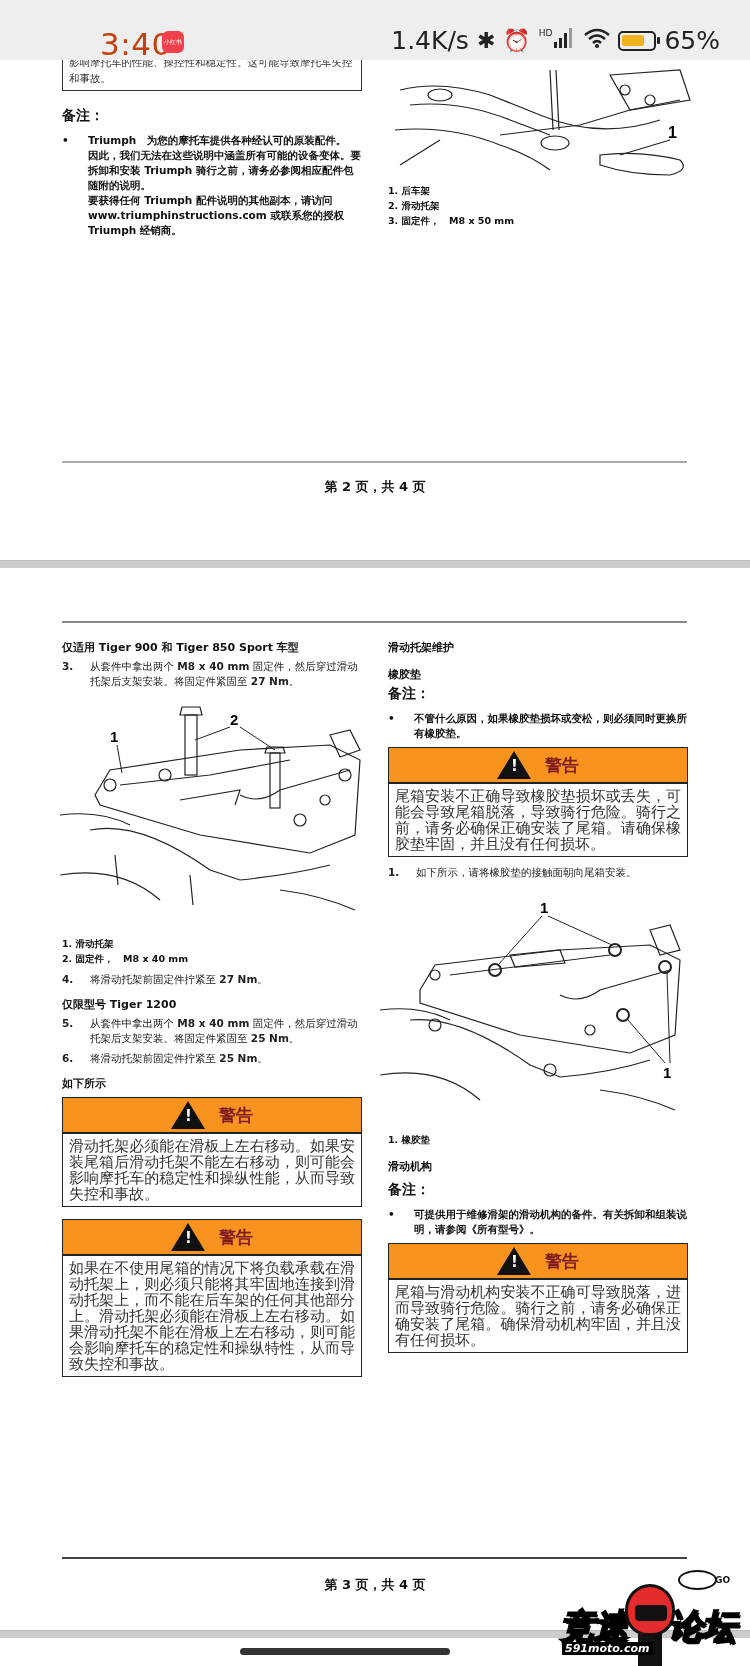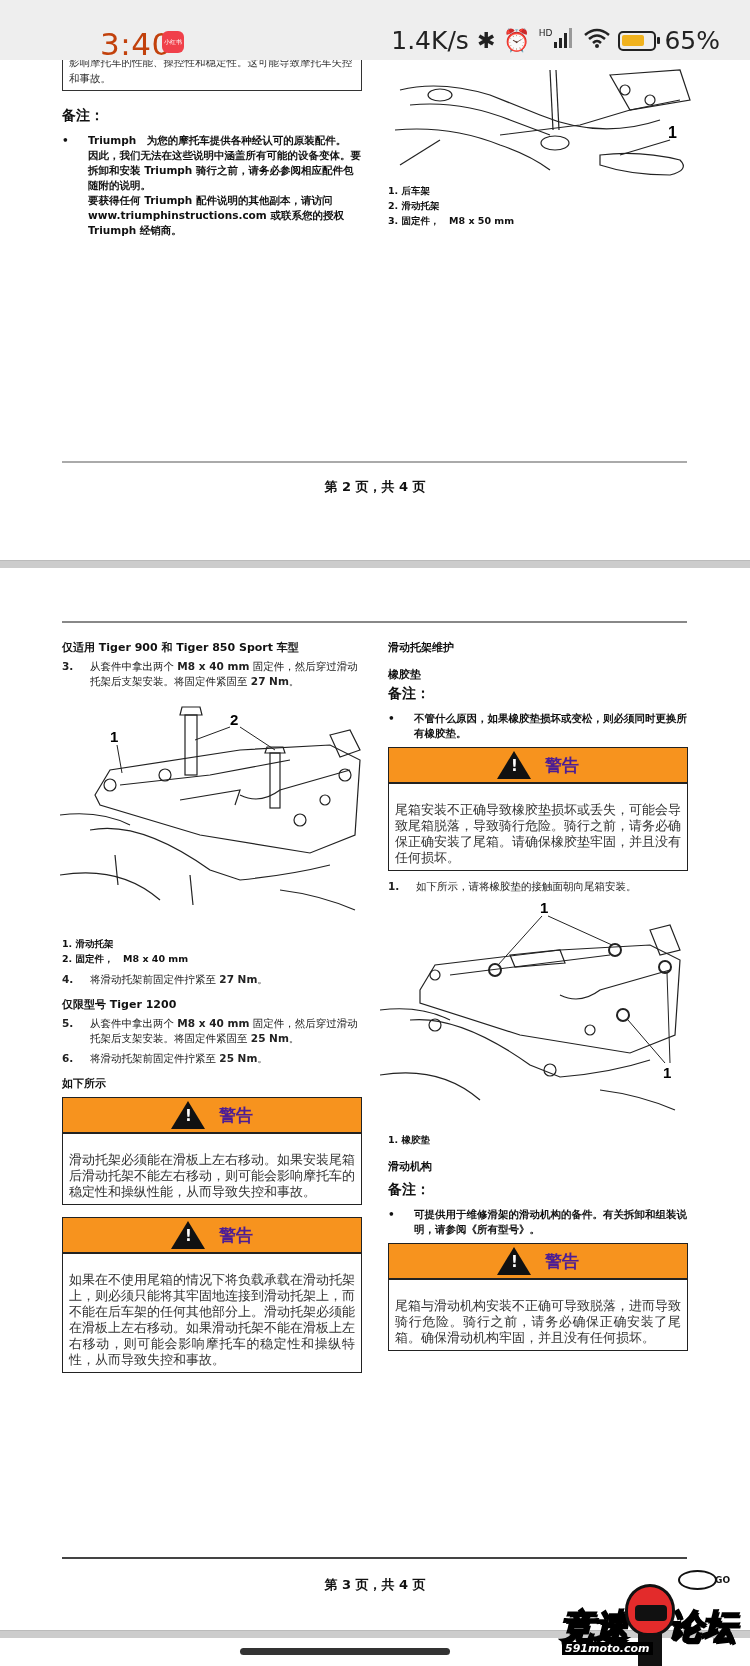--- a/index.html
+++ b/index.html
@@ -26,24 +26,24 @@
   .note-label { font-weight: bold; font-size: 14px; margin: 8px 0 10px 0; }
   .bullet { display: flex; font-weight: bold; font-size: 10.5px; line-height: 15px; }
   .bullet .dot { width: 26px; flex: none; }
   .step { display: flex; font-size: 10.5px; line-height: 15px; margin-bottom: 5px; color: #222; }
   .step .num { width: 28px; flex: none; font-weight: bold; }
   .step b { font-weight: bold; }
   .legend { font-size: 9.5px; line-height: 15px; font-weight: bold; }
 
   .warn-box { border: 1.5px solid #222; margin: 6px 0 8px 0; }
   .warn-head { background: #f7931e; height: 36px; display: flex; align-items: center; justify-content: center; gap: 14px; border-bottom: 2px solid #222; }
-  .warn-title { font-size: 17px; font-weight: bold; color: #4c1d95; }
+  .warn-title { font-size: 17px; font-weight: bold; color: #7f1d1d; }
   .warn-tri { width: 0; height: 0; border-left: 17px solid transparent; border-right: 17px solid transparent; border-bottom: 28px solid #111; position: relative; }
   .warn-tri::after { content: "!"; position: absolute; left: -3px; top: 8px; color: #fff; font-weight: bold; font-size: 15px; }
-  .warn-body { padding: 18px 6px 4px 6px; font-size: 13px; line-height: 16px; color: #333; text-align: justify; }
+  .warn-body { padding: 4px 6px 4px 6px; font-size: 15px; line-height: 16px; color: #333; text-align: justify; }
 
   .continued-box { position: absolute; left: 62px; top: 52px; width: 300px; border: 1px solid #333; border-top: none; padding: 2px 6px 4px 6px; font-size: 10.5px; line-height: 16px; color: #333; }
 
   .rule { position: absolute; left: 62px; width: 625px; height: 1.5px; background: #aaa; }
   .rule-dark { background: #444; }
   .page-num { position: absolute; left: 0; width: 750px; text-align: center; font-size: 13px; font-weight: bold; color: #111; }
   .page-sep { position: absolute; left: 0; width: 750px; height: 8px; background: #cccccc; border-top: 1px solid #bbb; }
 
   .figure { position: absolute; background: #fff; overflow: hidden; }
   .figure svg { width: 100%; height: 100%; }

